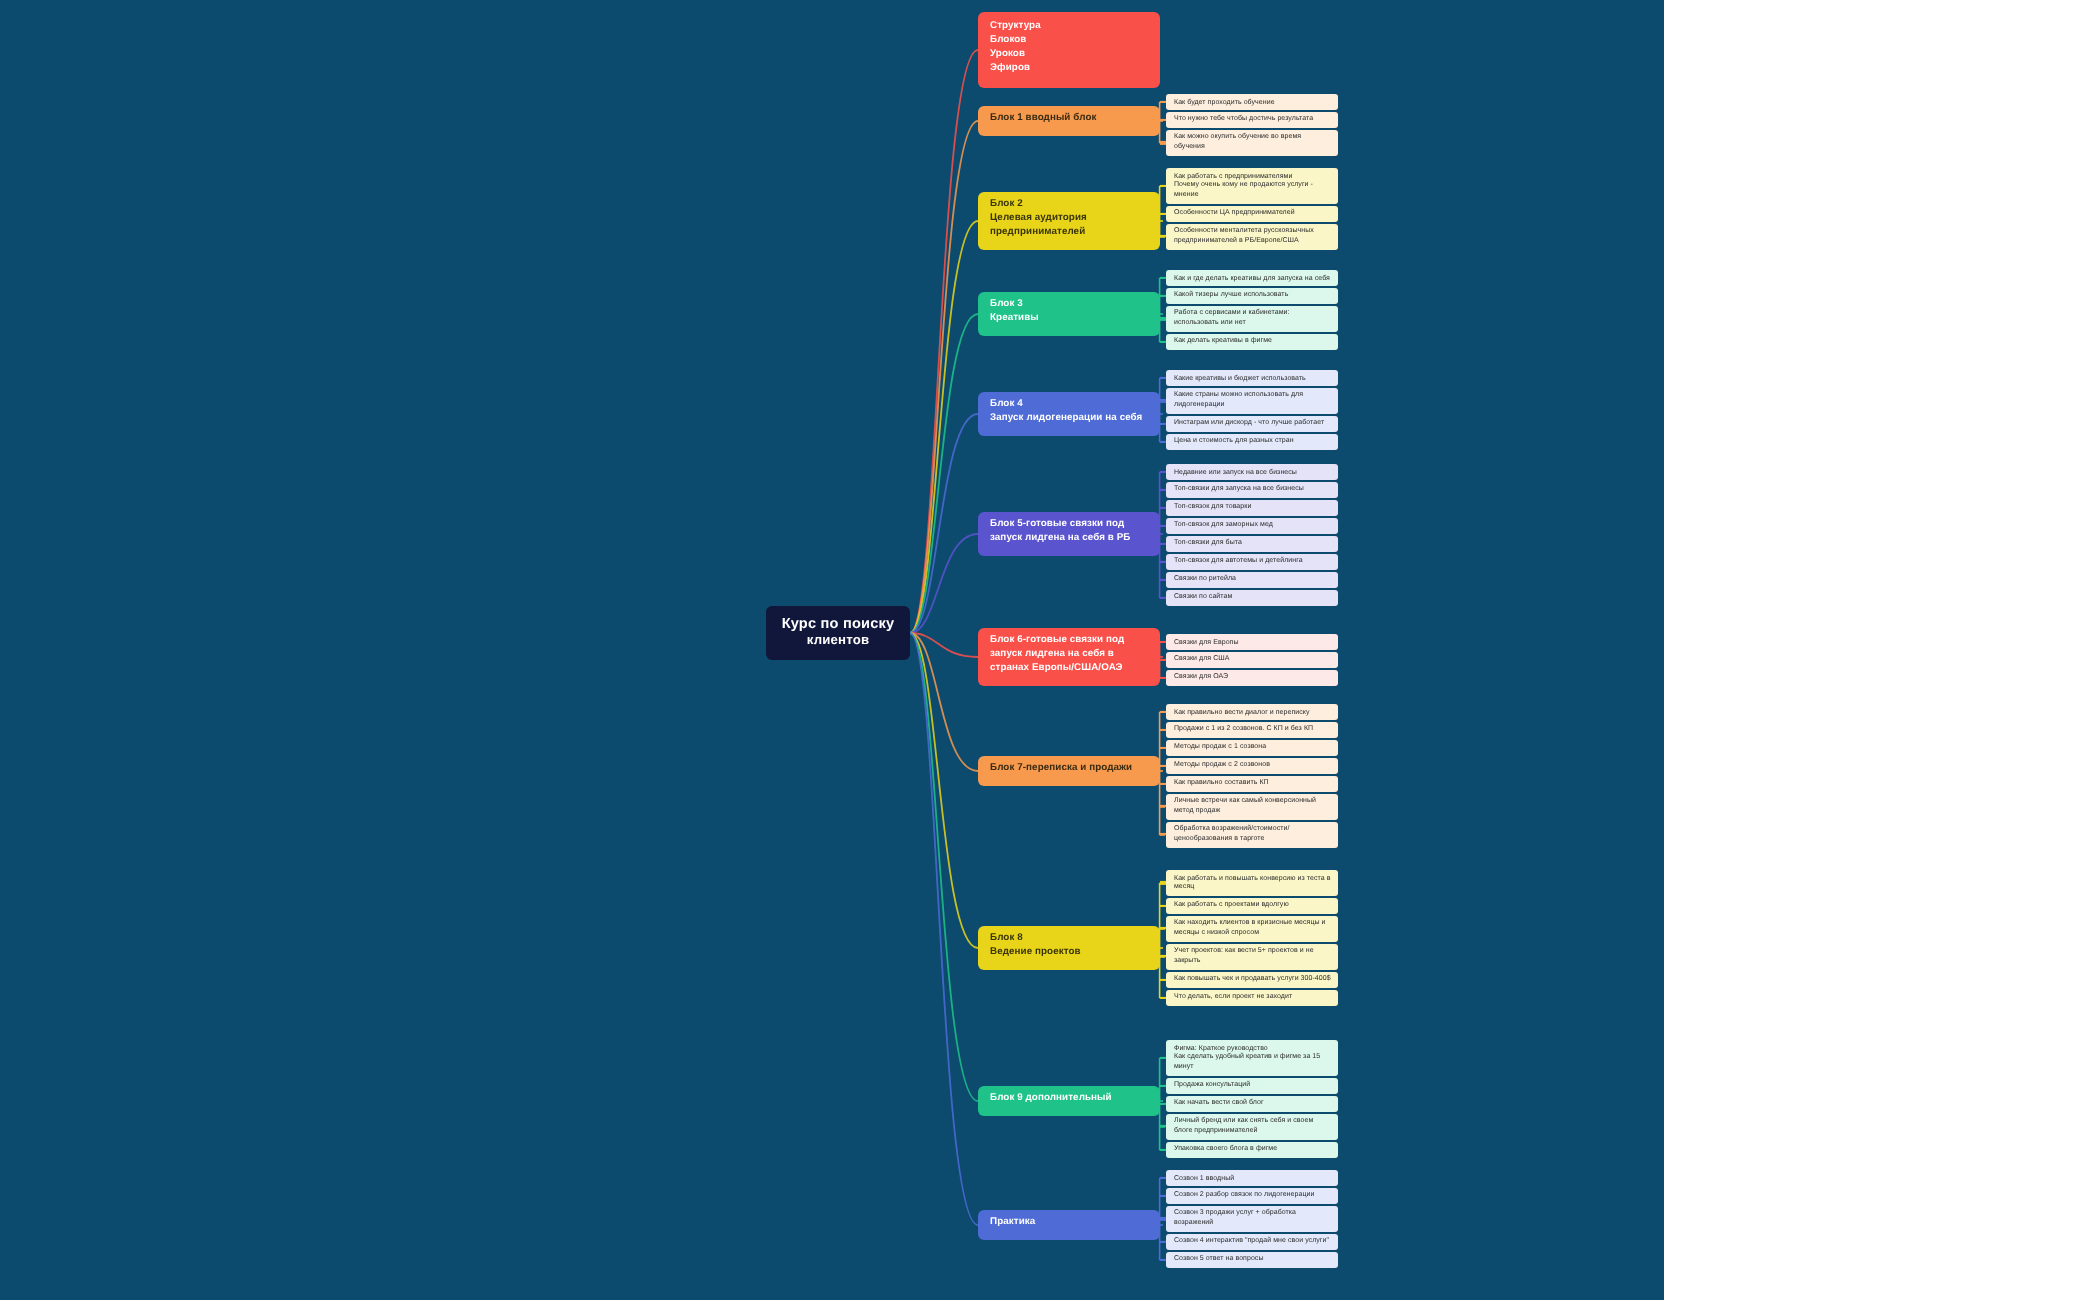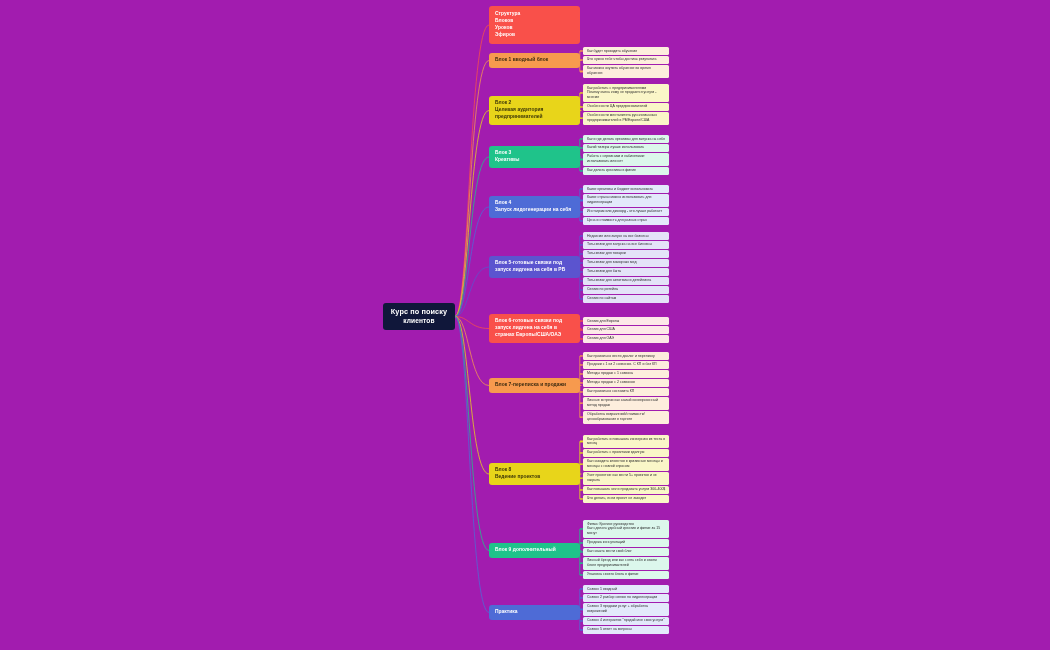--- a/index.html
+++ b/index.html
@@ -5,22 +5,22 @@
   * { box-sizing: border-box; }
   html, body {
     margin: 0; padding: 0;
     width: 1050px; height: 650px;
     background: #ffffff;
     font-family: "Liberation Sans", sans-serif;
     overflow: hidden;
   }
   #canvas {
     position: relative;
-    width: 1050px; height: 650px;
-    background: #a21caf;
+    width: 832px; height: 650px;
+    background: #0c4a6e;
   }
   #edges {
     position: absolute; left: 0; top: 0;
     width: 1050px; height: 650px;
     pointer-events: none;
   }
 
   
   #center-node {
     position: absolute;

